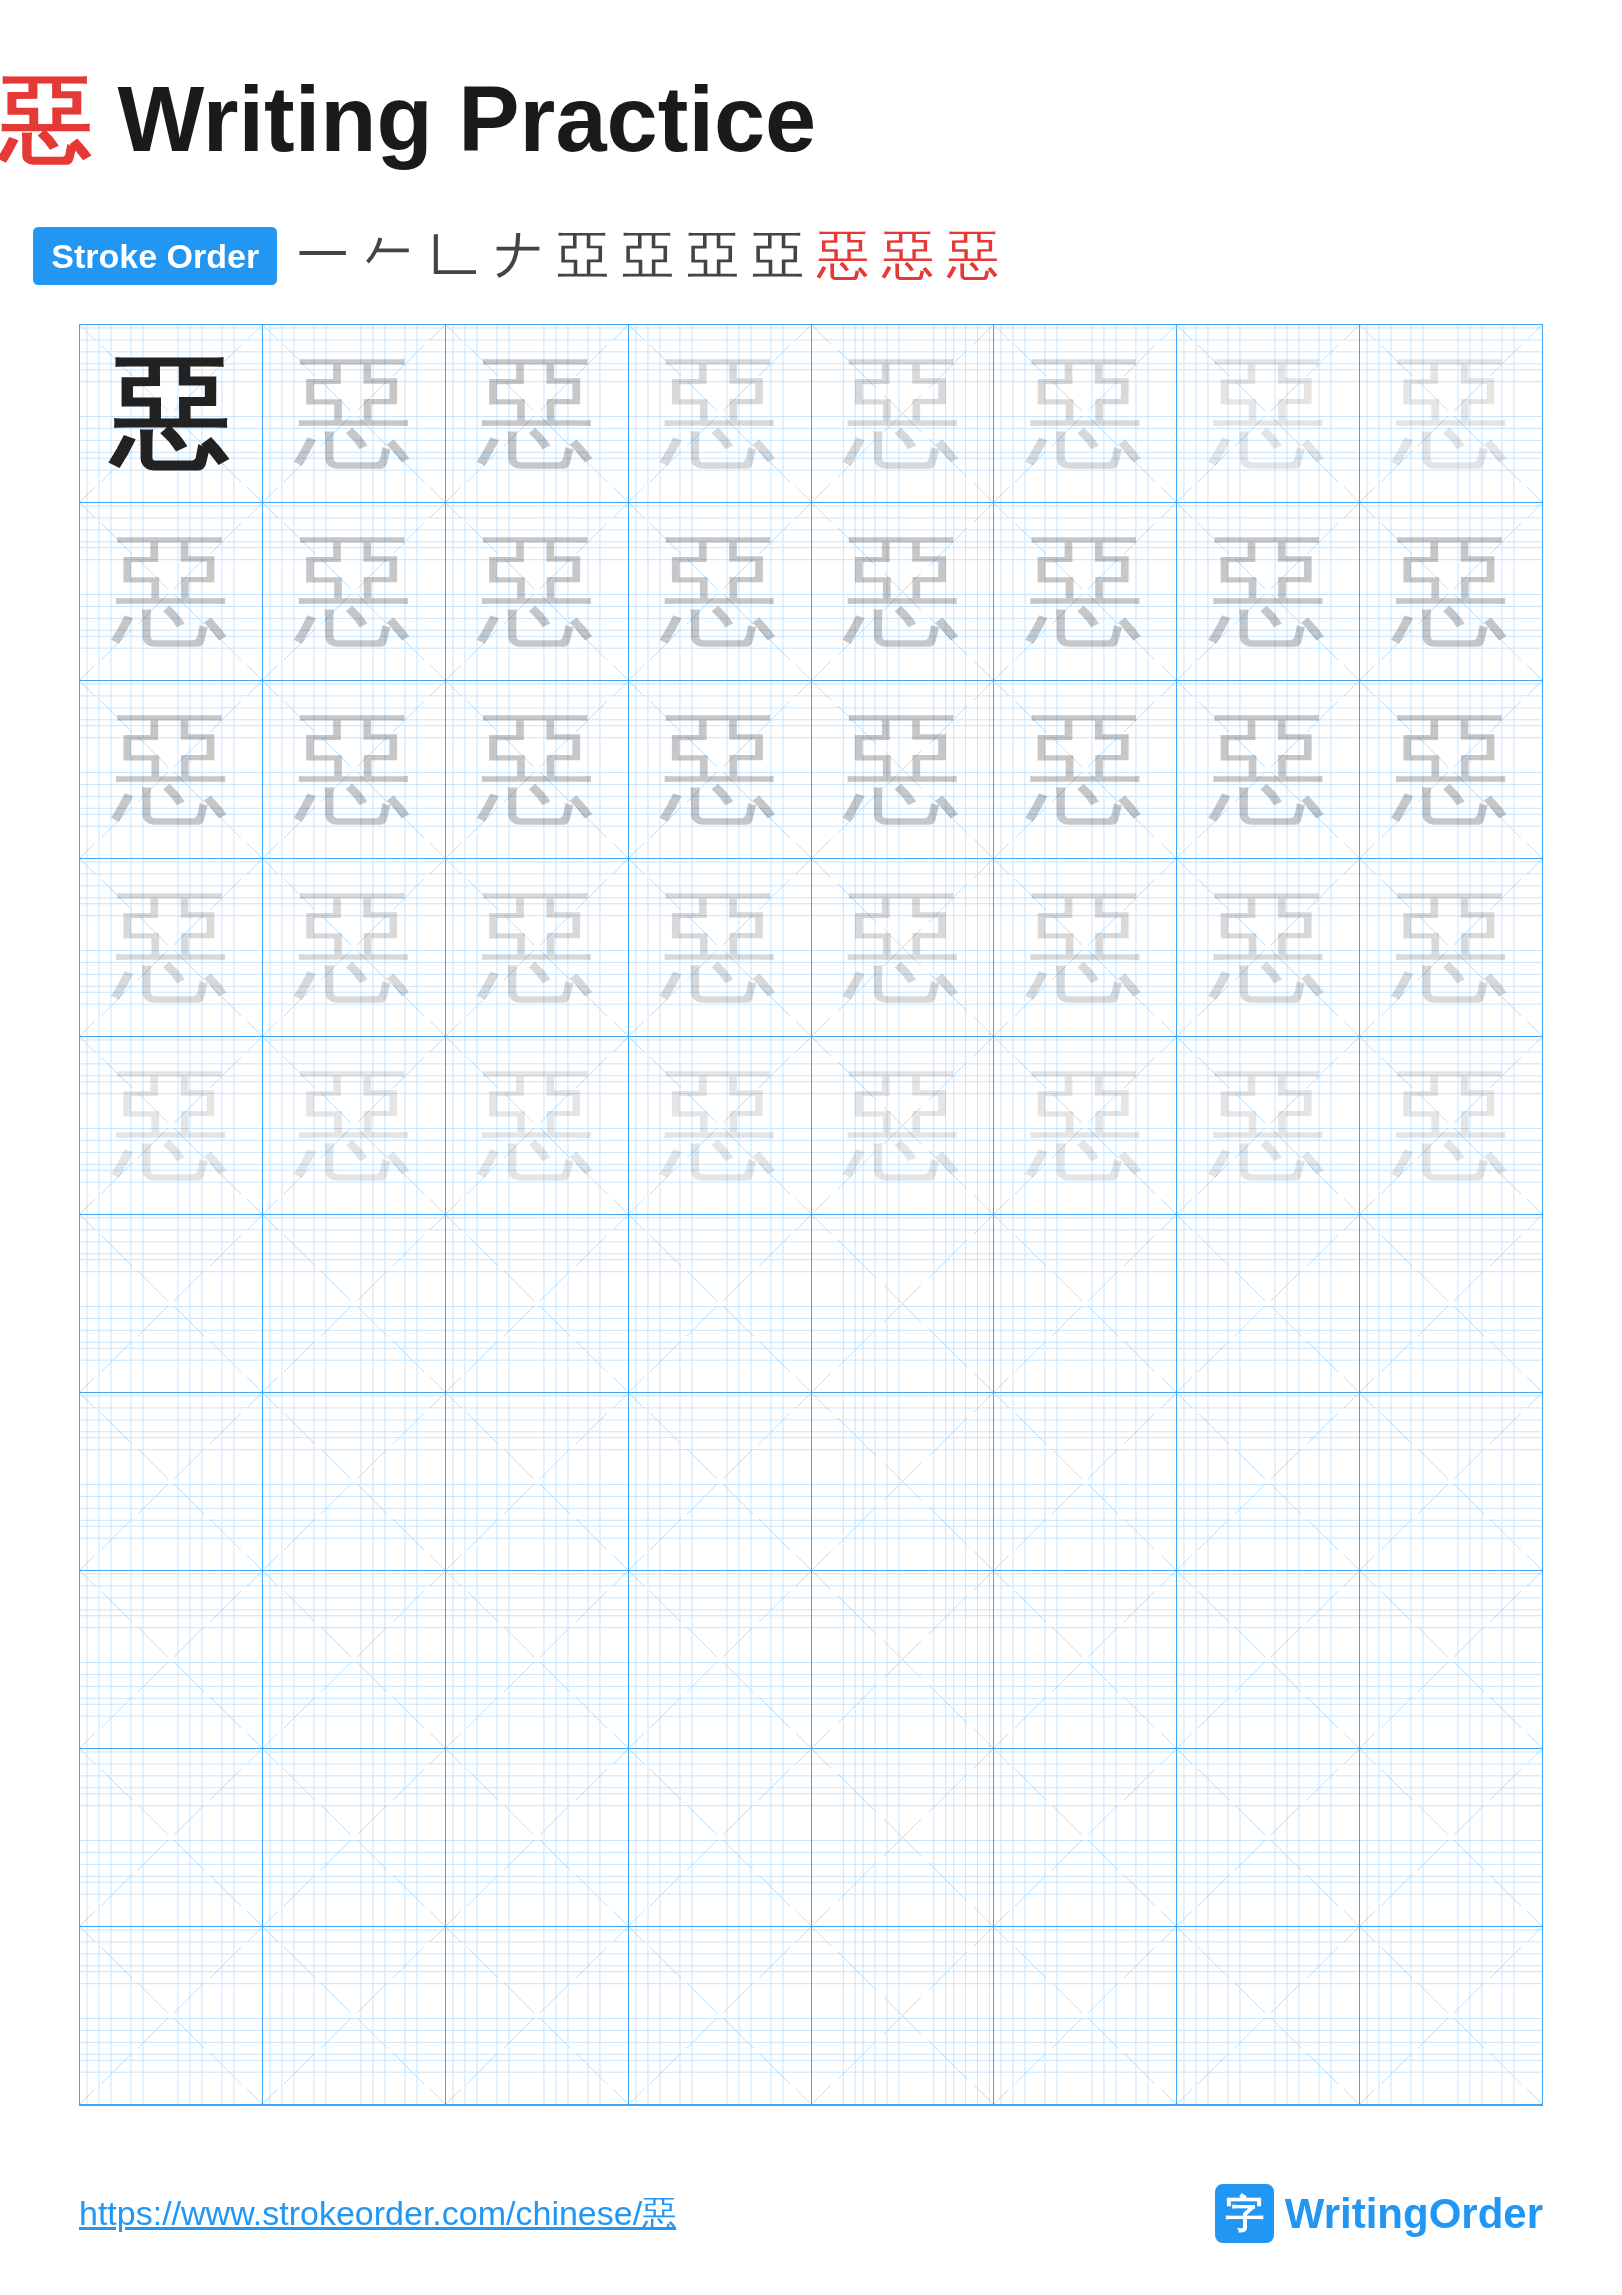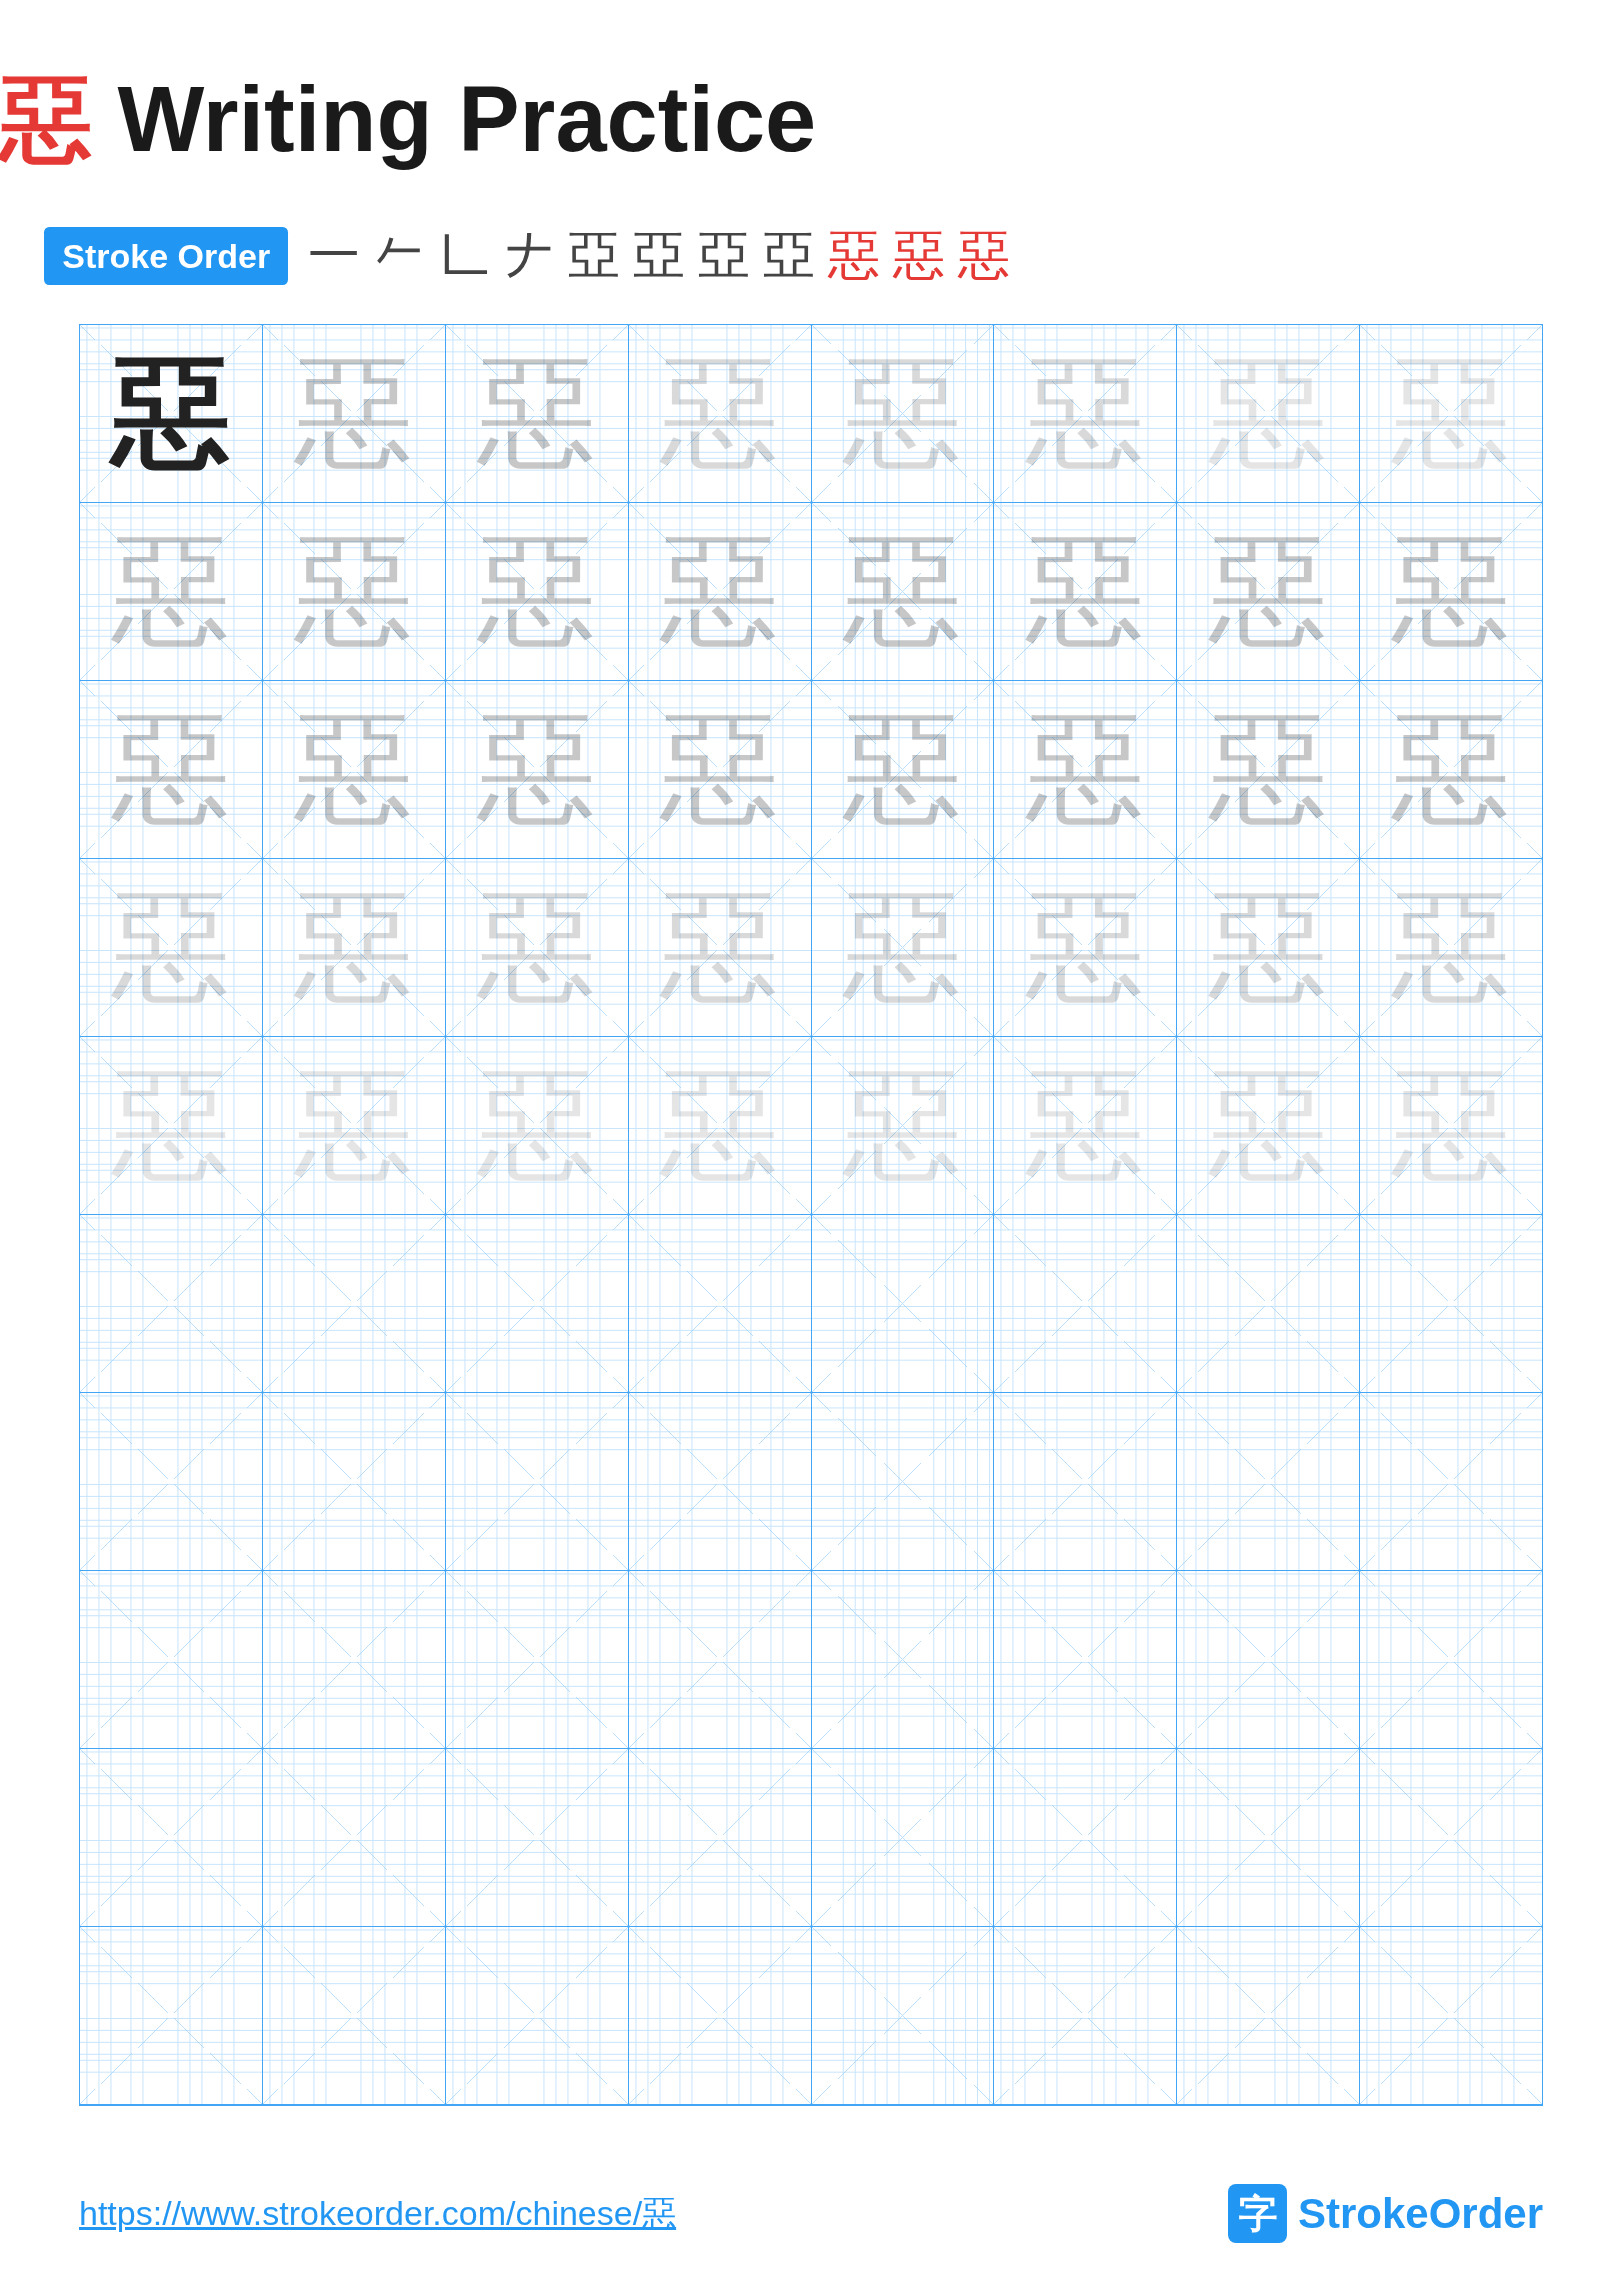--- a/index.html
+++ b/index.html
@@ -27,21 +27,21 @@
     #page-title .text {
       color: #1a1a1a;
       font-size: 92px;
       font-weight: bold;
       font-family: Arial, sans-serif;
     }
 
     .stroke-order-row {
       display: flex;
       align-items: center;
-      padding: 0 44px;
+      padding: 0 33px;
       margin-bottom: 33px;
       gap: 19.6px;
     }
 
     .stroke-order-badge {
       background: #2196F3;
       color: white;
       font-family: Arial, sans-serif;
       font-size: 34px;
       font-weight: bold;
@@ -409,17 +409,17 @@
         <div class="grid-cell"></div>
       </div>
     </div>
 </div>
 
 <div class="footer">
   <div class="footer-url">https://www.strokeorder.com/chinese/惡</div>
   <div class="footer-brand">
     <div class="footer-brand-icon">字</div>
     <div class="footer-brand-text">
-      <span>Stroke</span><span style="color:#2196F3">Order</span>
+      <span>Writing</span><span style="color:#2196F3">Order</span>
     </div>
   </div>
 </div>
 
 
 </body></html>

